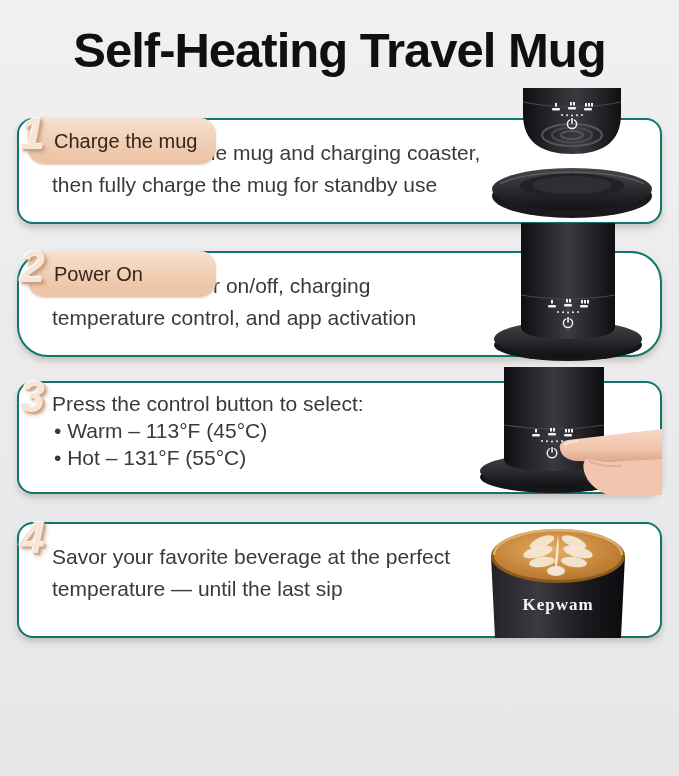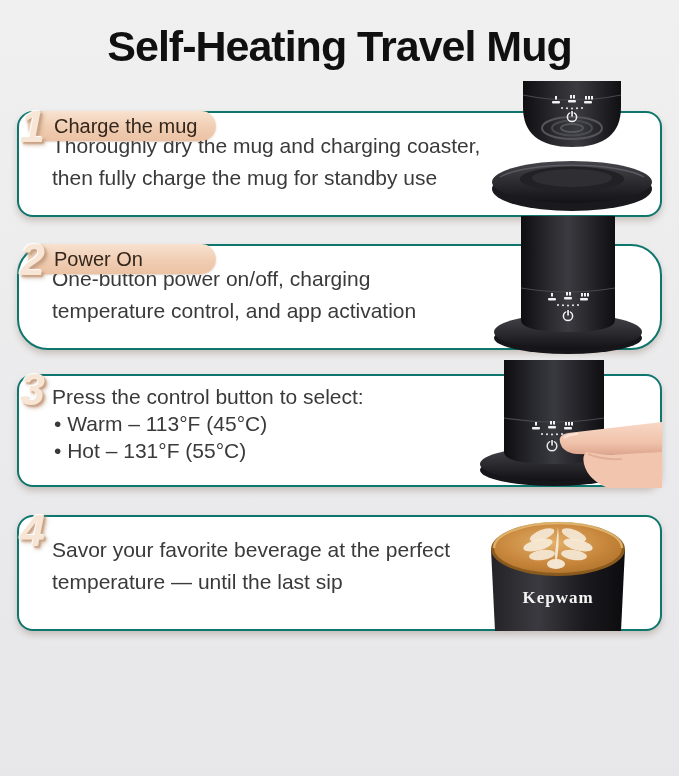--- a/index.html
+++ b/index.html
@@ -5,40 +5,40 @@
   html,body{margin:0;padding:0;}
   body{
     width:679px;height:776px;overflow:hidden;
     background:linear-gradient(180deg,#f0f0f0 0%,#eaeaec 60%,#e7e7e9 100%);
     font-family:"Liberation Sans","DejaVu Sans",sans-serif;
     position:relative;
   }
   .page-title{
     margin:22px 8px 9px;
     text-align:center;
-    font-size:43px;
+    font-size:49px;
     font-weight:bold;
     letter-spacing:-1px;
     color:#101010;
   }
   .steps{margin-top:40px;}
   .step{position:relative;margin:0 17px;}
   .step + .step{margin-top:27px;}
   .step.s3{margin-top:24px;}
   .step.s4{margin-top:21px;}
 
   .num{
     position:absolute;left:3px;top:-10px;z-index:4;
     font-size:45px;font-weight:bold;font-style:italic;
     color:#f7e6d6;
     text-shadow:-1px -1px 1px #ffffff, 2px 2px 2px #c9a183, 3px 3px 4px rgba(176,136,104,.55);
   }
   .pill{
     position:absolute;left:11px;top:0;z-index:3;
-    width:188px;height:30px;box-sizing:border-box;
+    width:188px;height:46px;box-sizing:border-box;
     border-radius:16px;
     background:linear-gradient(180deg,#f8e2d0 0%,#f0cdb2 55%,#ecc2a4 100%);
     box-shadow:0 1px 2px rgba(160,120,95,.35);
     display:flex;align-items:center;
     padding-left:26px;
     font-size:20px;color:#33261c;
   }
   .card{
     position:relative;
     margin-top:22px;

